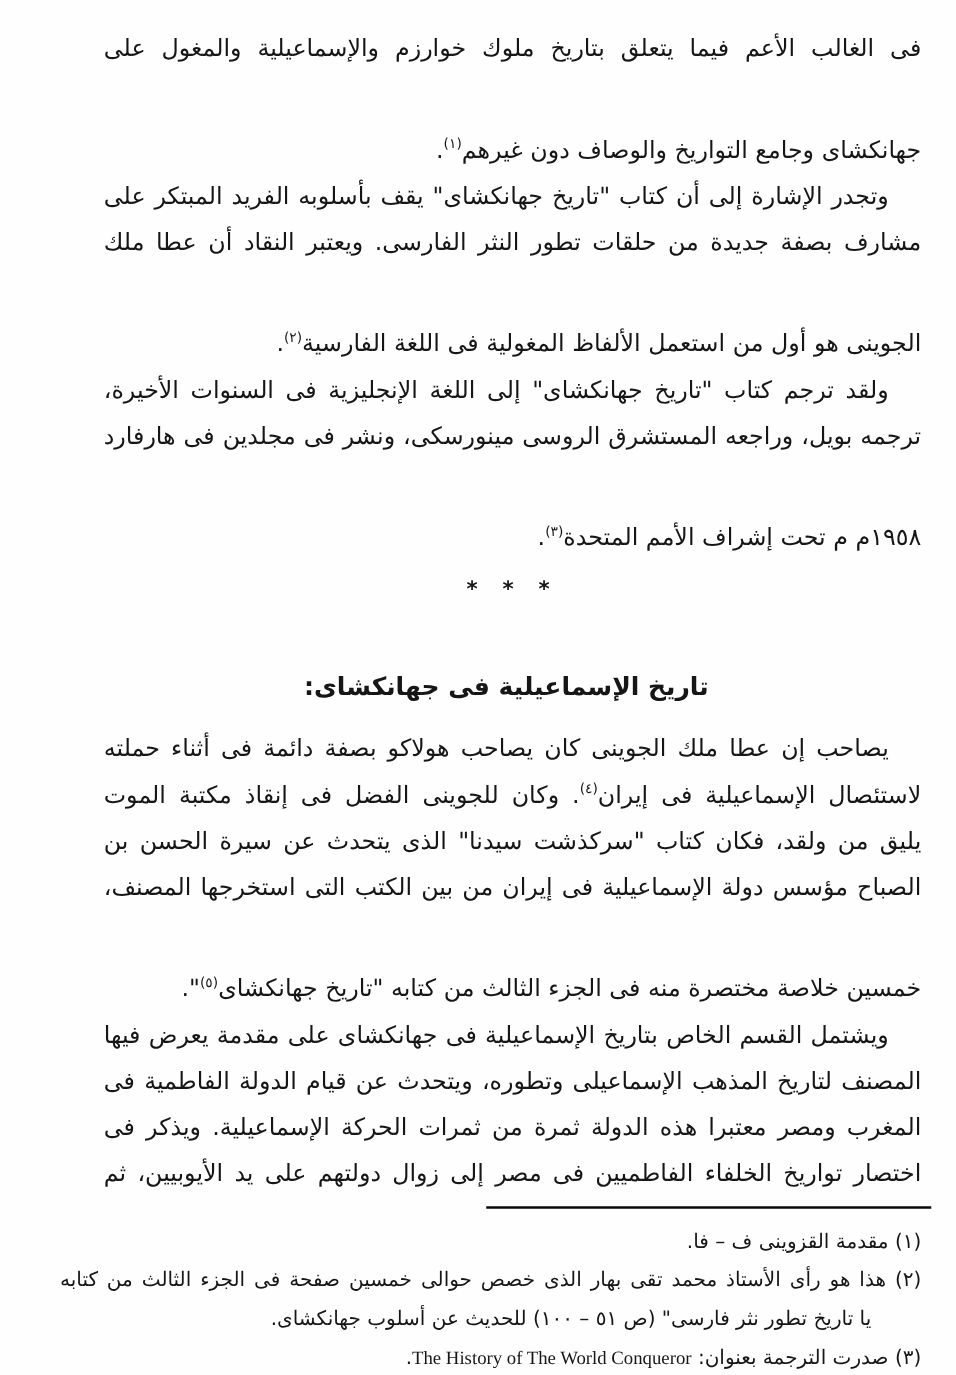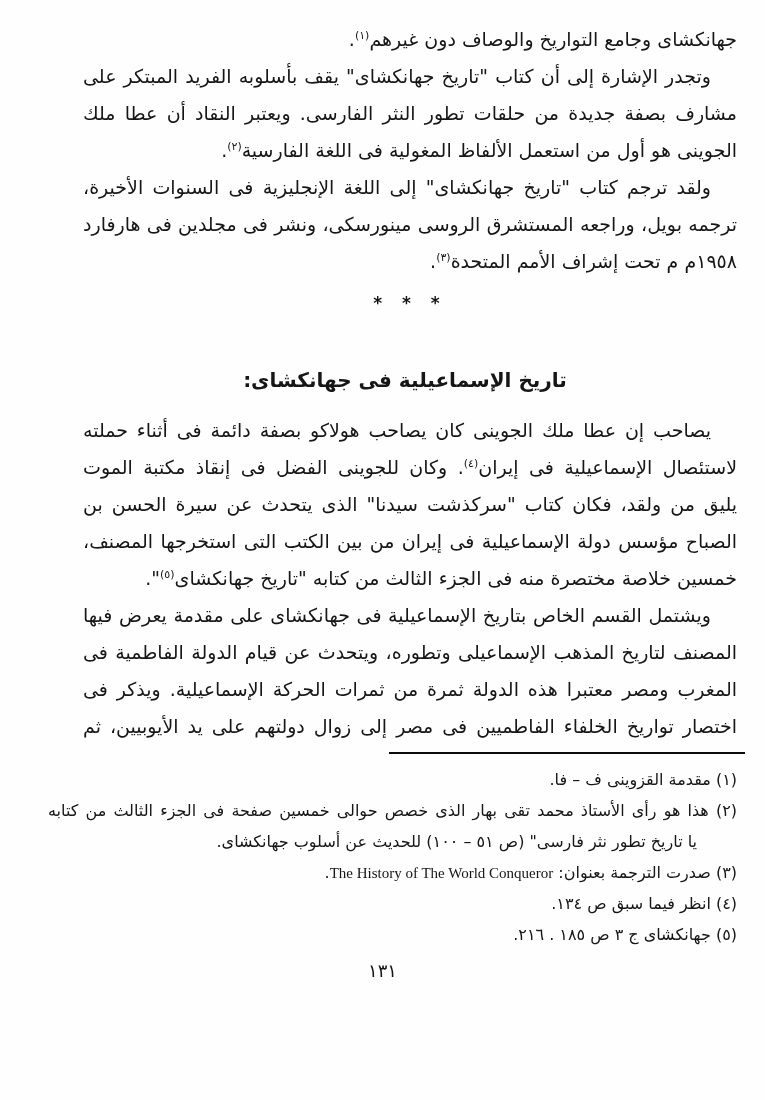--- a/index.html
+++ b/index.html
@@ -13,21 +13,21 @@
     font-family:"DejaVu Sans", sans-serif;
     box-sizing:border-box;
   }
   .content{margin:0 28px 0 83px;padding-top:21px;}
   
   .bline{
     height:37px;line-height:37px;overflow:hidden;
     font-size:19px;
     text-align:justify;text-align-last:justify;
   }
-  .bline.last{text-align-last:right;}
+  .bline.last{text-align-last:right;margin-top:44px;}
   .paragraph.indent .bline:first-child{text-indent:26px;}
   sup.fnref{font-size:11px;line-height:0;vertical-align:super;letter-spacing:0;}
   .stars{
     text-align:center;font-size:17px;font-weight:bold;
     letter-spacing:7px;height:26px;line-height:26px;margin-top:10px;
   }
   .heading{
     font-weight:bold;font-size:20px;
     height:32px;line-height:32px;
     margin-top:48px;padding-right:10px;
@@ -55,20 +55,21 @@
   }
 </style>
 </head>
 <body>
 
 <div class="page">
   <div class="content">
 
     <div id="top-paragraphs">
         <div class="paragraph">
+          <div class="bline"><span>فى الغالب الأعم فيما يتعلق بتاريخ ملوك خوارزم والإسماعيلية والمغول على</span></div>
           <div class="bline last"><span>جهانكشاى وجامع التواريخ والوصاف دون غيرهم</span><sup class="fnref">(١)</sup><span>.</span></div>
         </div>
         <div class="paragraph indent">
           <div class="bline"><span>وتجدر الإشارة إلى أن كتاب "تاريخ جهانكشاى" يقف بأسلوبه الفريد المبتكر على</span></div>
           <div class="bline"><span>مشارف بصفة جديدة من حلقات تطور النثر الفارسى. ويعتبر النقاد أن عطا ملك</span></div>
           <div class="bline last"><span>الجوينى هو أول من استعمل الألفاظ المغولية فى اللغة الفارسية</span><sup class="fnref">(٢)</sup><span>.</span></div>
         </div>
         <div class="paragraph indent">
           <div class="bline"><span>ولقد ترجم كتاب "تاريخ جهانكشاى" إلى اللغة الإنجليزية فى السنوات الأخيرة،</span></div>
           <div class="bline"><span>ترجمه بويل، وراجعه المستشرق الروسى مينورسكى، ونشر فى مجلدين فى هارفارد سنة</span></div>

